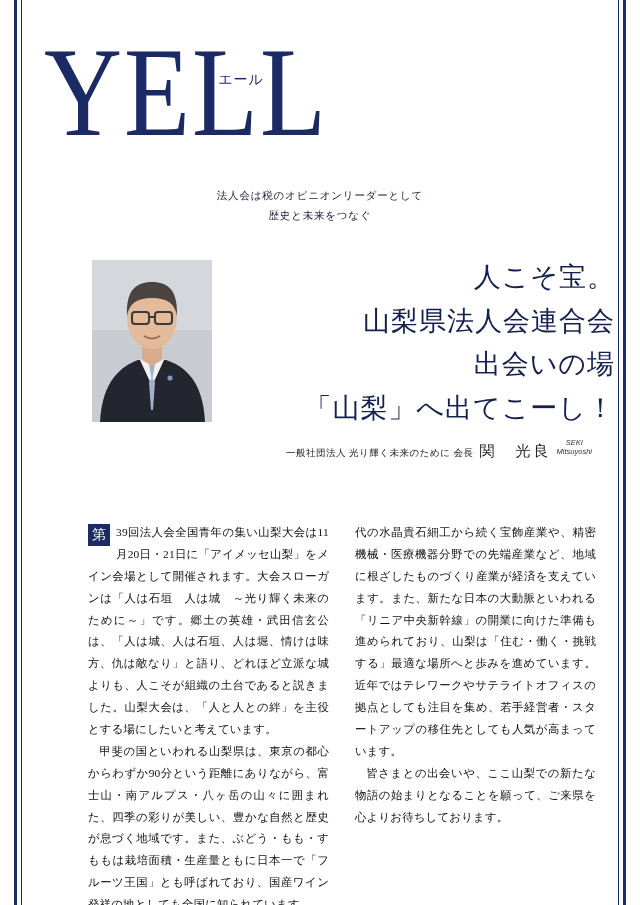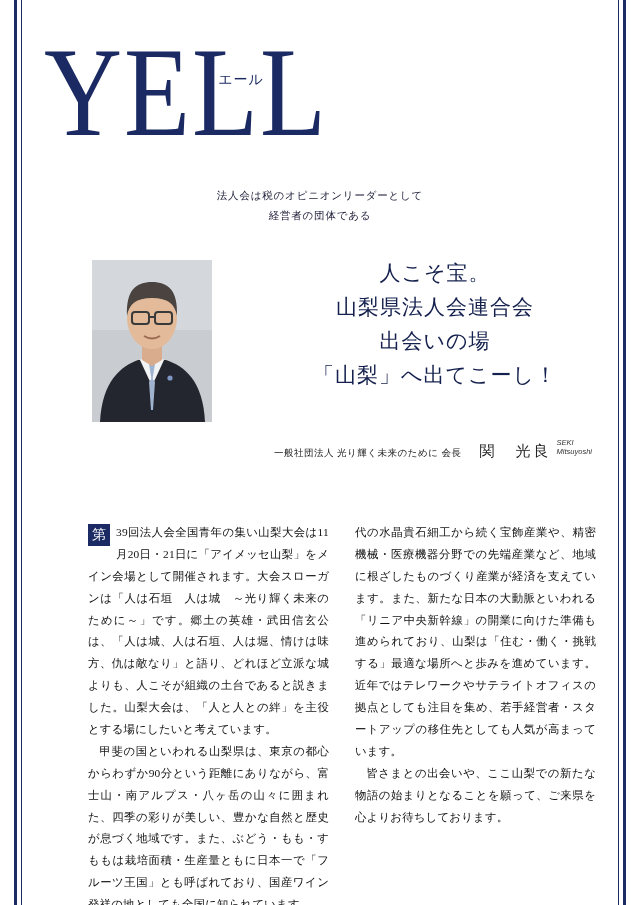--- a/index.html
+++ b/index.html
@@ -82,23 +82,23 @@
     background: #cfd3d8;
   }
   .portrait svg {
     display: block;
   }
   .headline {
     position: absolute;
     left: 255px;
     top: 0;
     width: 360px;
-    text-align: center;
+    text-align: right;
     color: #14204d;
-    font-size: 21px;
+    font-size: 27px;
     line-height: 1.62;
     letter-spacing: 1px;
     font-family: "Liberation Serif", "DejaVu Serif", serif;
   }
   .headline .ln {
     display: block;
     white-space: nowrap;
   }
   .byline {
     position: absolute;
@@ -110,27 +110,27 @@
     color: #222;
     white-space: nowrap;
   }
   .byline .org {
     letter-spacing: 0.5px;
   }
   .byline .name {
     font-size: 15px;
     font-family: Liberation Sans, sans-serif;
     letter-spacing: 3px;
-    margin-left: 18px;
+    margin-left: 6px;
   }
   .byline .romaji {
     display: inline-block;
     font-size: 7.5px;
     line-height: 1.25;
-    text-align: left;
+    text-align: center;
     margin-left: 5px;
     vertical-align: 2px;
     font-style: italic;
     color: #333;
   }
   
   .columns {
     position: absolute;
     left: 88px;
     right: 44px;
@@ -197,21 +197,21 @@
 
   <div class="masthead">
     <div class="yell-wrap">
       <span class="yell">YEL</span><span class="yell l-grey">L</span>
       <span class="yell-ruby">エール</span>
     </div>
   </div>
 
   <div class="creed">
     <div>法人会は税のオピニオンリーダーとして</div>
-    <div>経営者の団体である</div>
+    <div>歴史と未来をつなぐ</div>
   </div>
 
   <div class="hero">
 
     <div class="portrait">
       <svg width="120" height="162" viewBox="0 0 120 162">
         <rect x="0" y="0" width="120" height="162" fill="#c9ccd1"></rect>
         <rect x="0" y="0" width="120" height="70" fill="#d4d7db"></rect>
 
         <path d="M8 162 C10 120 30 106 46 100 L74 100 C92 106 111 120 113 162 Z" fill="#23262e"></path>

